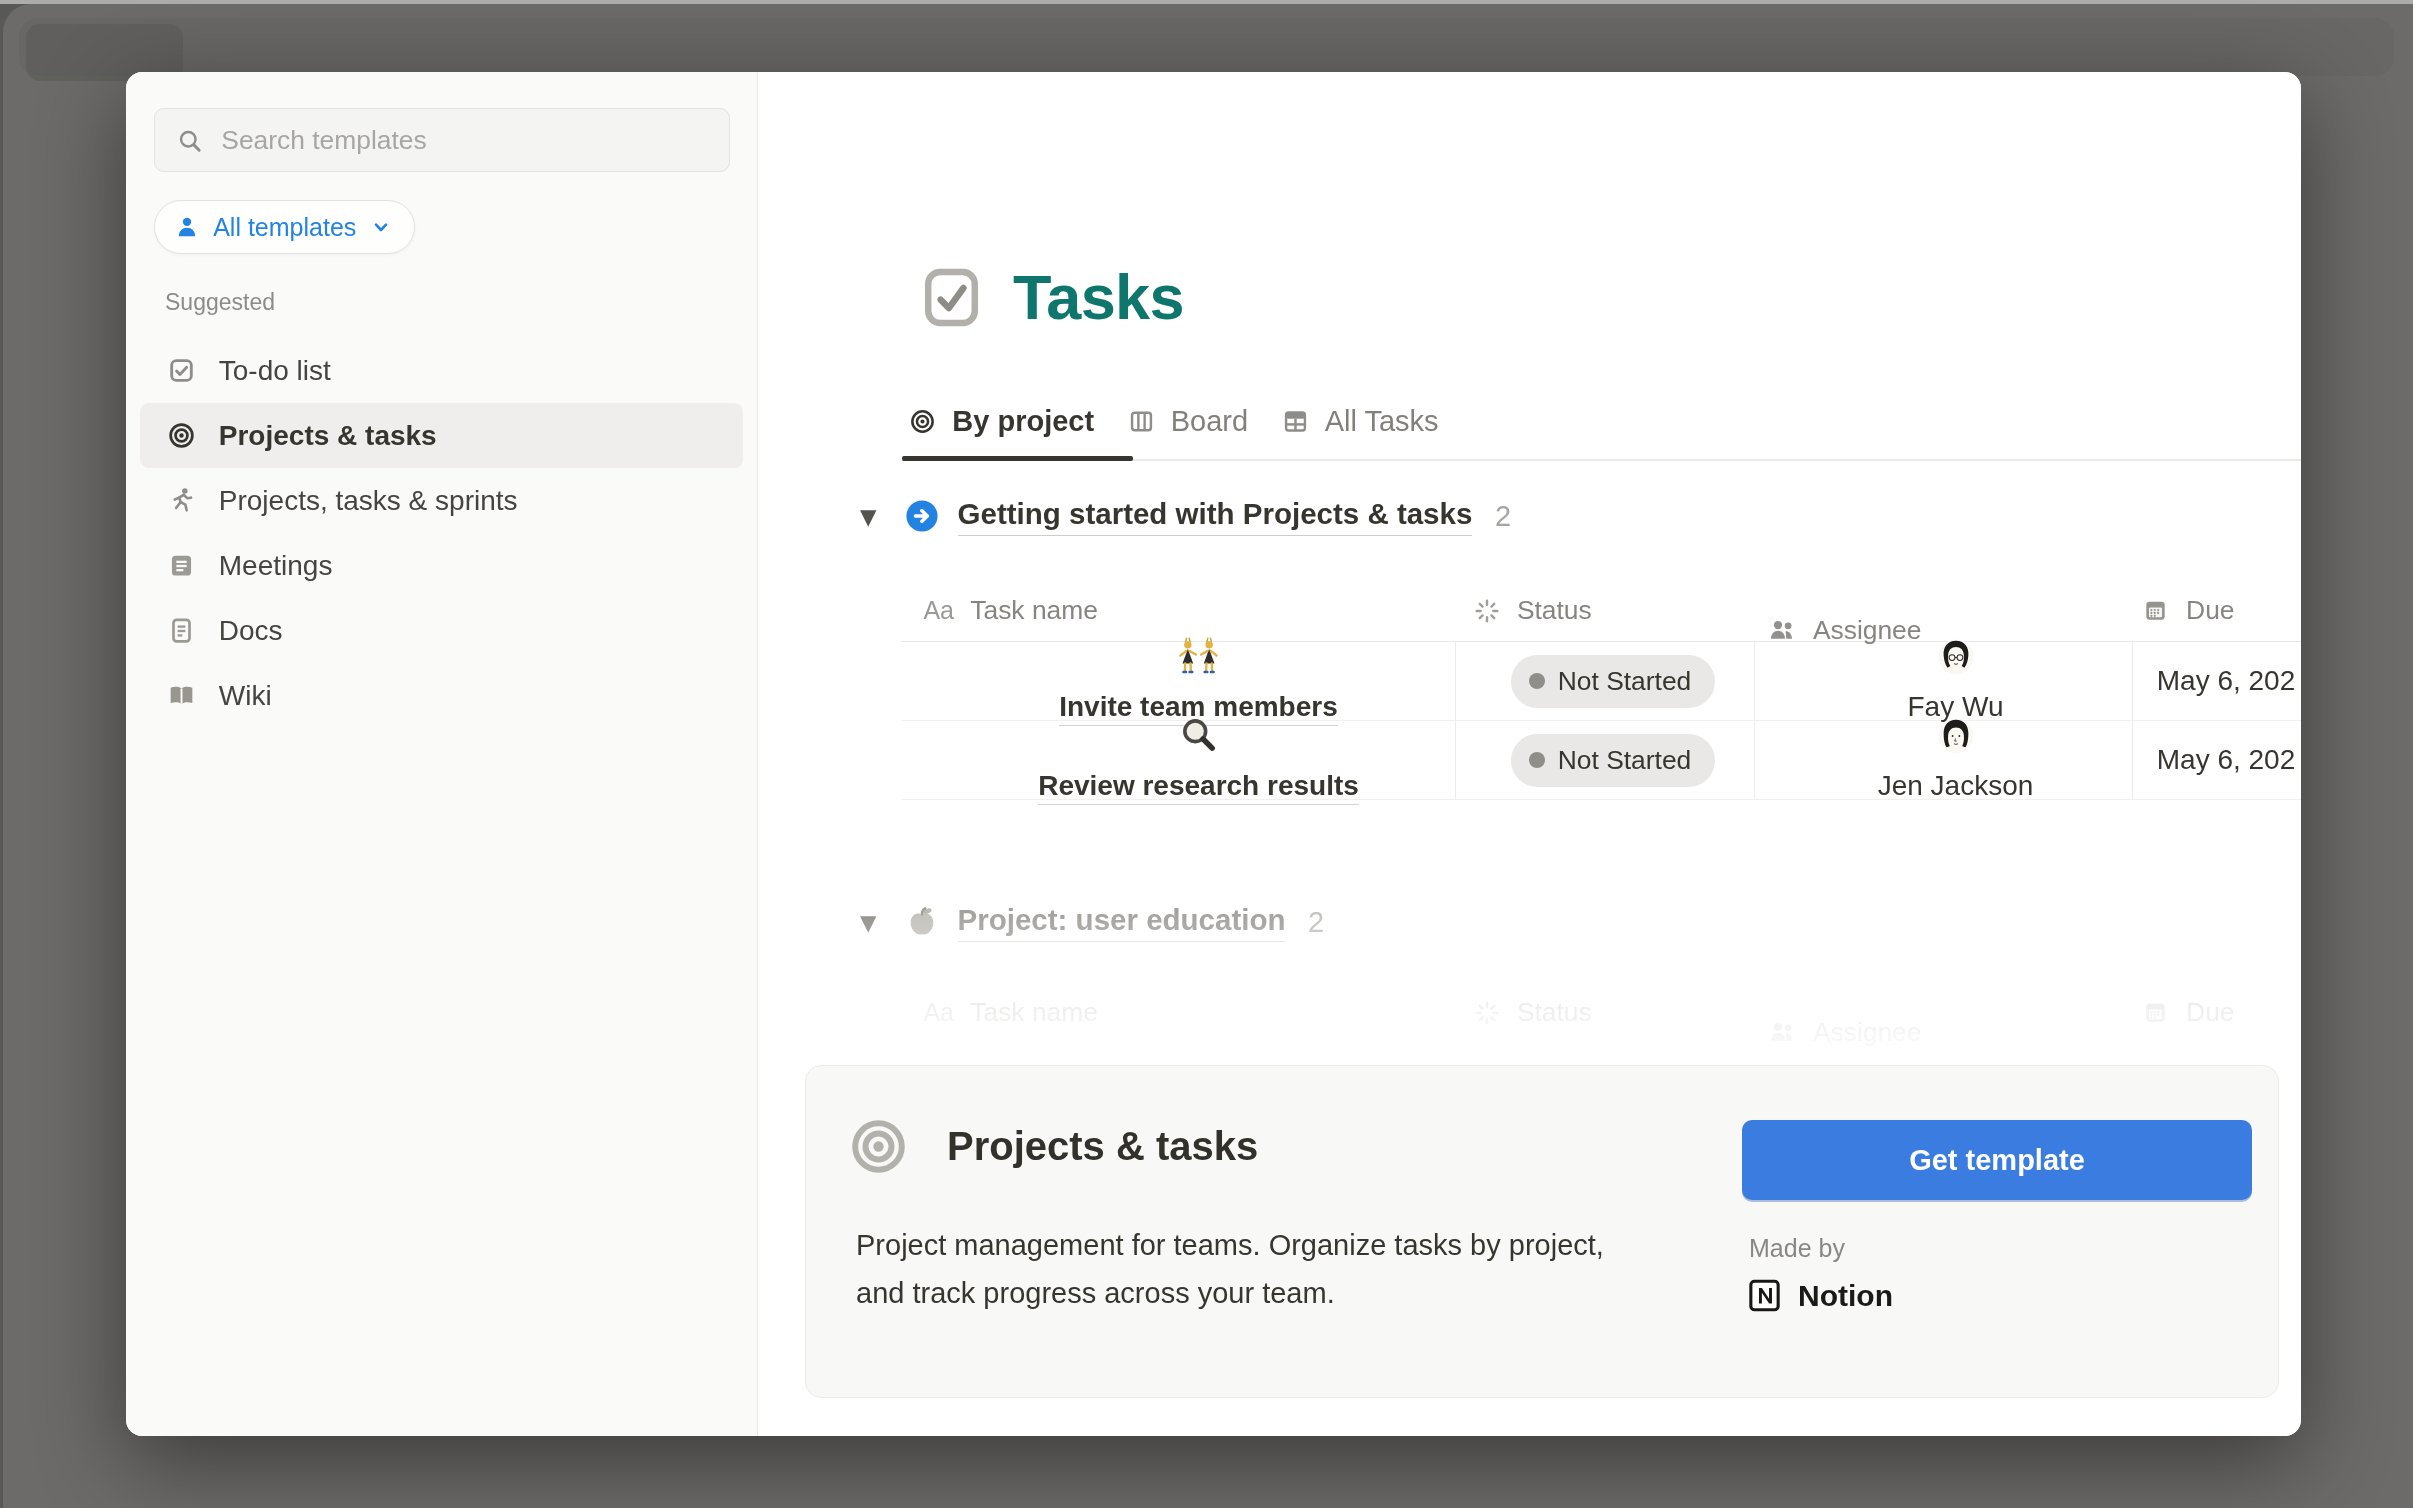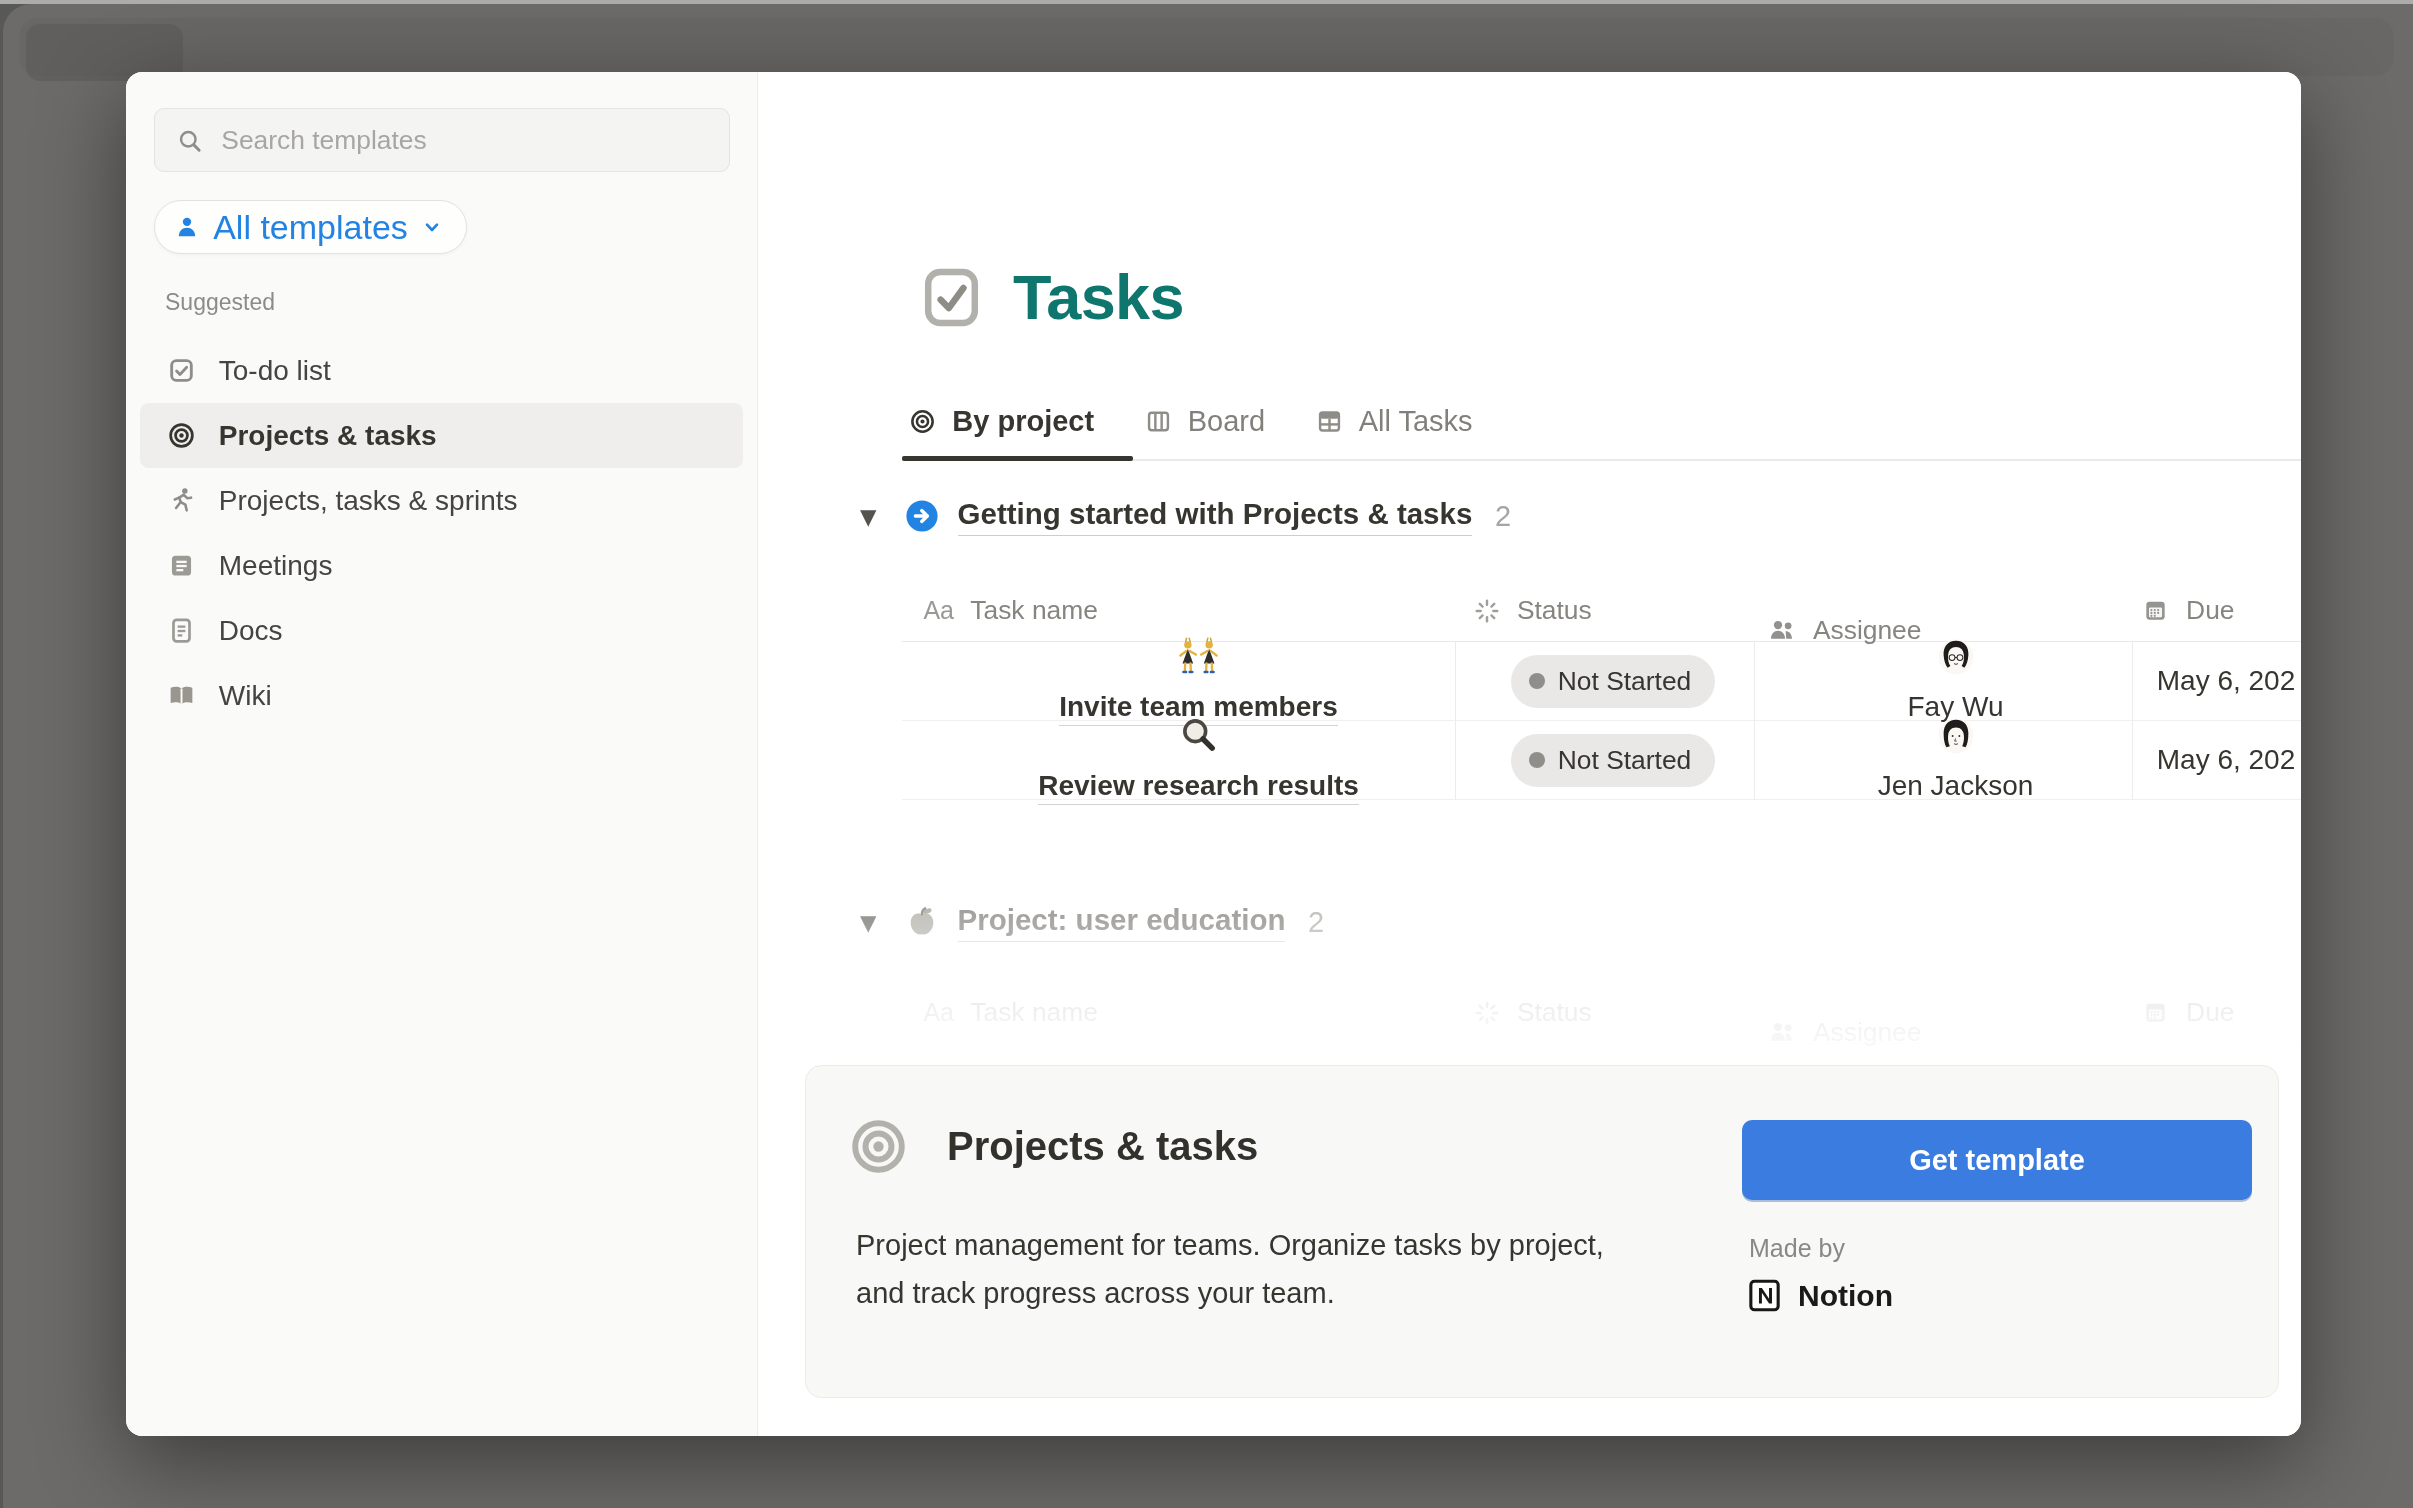--- a/index.html
+++ b/index.html
@@ -28,39 +28,39 @@
   .search { position:absolute; left:28px; top:36px; width:576px; height:64px;
             background:#F4F4F2; border:1.3px solid #E4E3E0; border-radius:10px;
             display:flex; align-items:center; padding:0 19px; gap:16.3px; }
   .search input { flex:1; border:none; outline:none; background:transparent;
                   font-family:"Liberation Sans",sans-serif; font-size:26.4px; color:#37352F; }
   .search input::placeholder { color:#A8A6A2; }
   .chip { position:absolute; left:28px; top:128px; height:54px; display:inline-flex;
           align-items:center; gap:12.6px; padding:0 21.4px 0 17.6px; background:#FEFEFD;
           border:1.3px solid #E3E2DF; border-radius:27px; cursor:pointer;
           box-shadow:0 1.3px 3.8px rgba(0,0,0,.04); }
-  .chip span { font-size:34px; font-weight:500; color:#2383E2; }
+  .chip span { font-size:25px; font-weight:500; color:#2383E2; }
   .section-label { position:absolute; left:39px; top:217px; font-size:23px; color:#8D8B87; }
   .nav { position:absolute; left:14px; top:266px; width:603px; }
   .nav-item { height:65px; display:flex; align-items:center; gap:21.4px;
               padding-left:26.4px; border-radius:8.8px; cursor:pointer; }
   .nav-item span.lbl { font-size:28px; color:#454440; }
   .nav-item.sel { background:#EFEEEC; }
   .nav-item.sel span.lbl { color:#37352F; font-weight:700; }
   .nicon { width:31px; height:31px; flex:0 0 31px; }
 
   
   .main { position:absolute; left:632px; top:0; right:0; bottom:0; background:#fff;
           border-radius:0 16.3px 16.3px 0; overflow:hidden; }
 
   .title-row { position:absolute; left:161px; top:189px; display:flex; align-items:center; gap:29px; }
   .title-row h1 { font-size:63px; font-weight:700; color:#0f766e; letter-spacing:-0.6px; }
 
   .tabs { position:absolute; left:144px; top:313px; height:73px; display:flex;
-          align-items:center; gap:37px; }
+          align-items:center; gap:20px; }
   .tab { display:flex; align-items:center; gap:15px; cursor:pointer; padding:0 6.3px; }
   .tab .tlbl { font-size:29px; font-weight:700; color:#37352F; }
   .tab.dim .tlbl { font-weight:500; color:#82807B; }
   .tabs-border { position:absolute; left:144px; right:0; top:387px; height:1.9px; background:#EBEAE8; }
   .tab-underline { position:absolute; left:144px; top:384px; width:231px; height:5px;
                    background:#37352F; border-radius:1.9px; }
 
   .group { position:absolute; left:102px; display:flex; align-items:center; }
   .tri { font-family:"DejaVu Sans",sans-serif; font-size:21.4px; color:#55534E;
          width:44px; cursor:pointer; }

